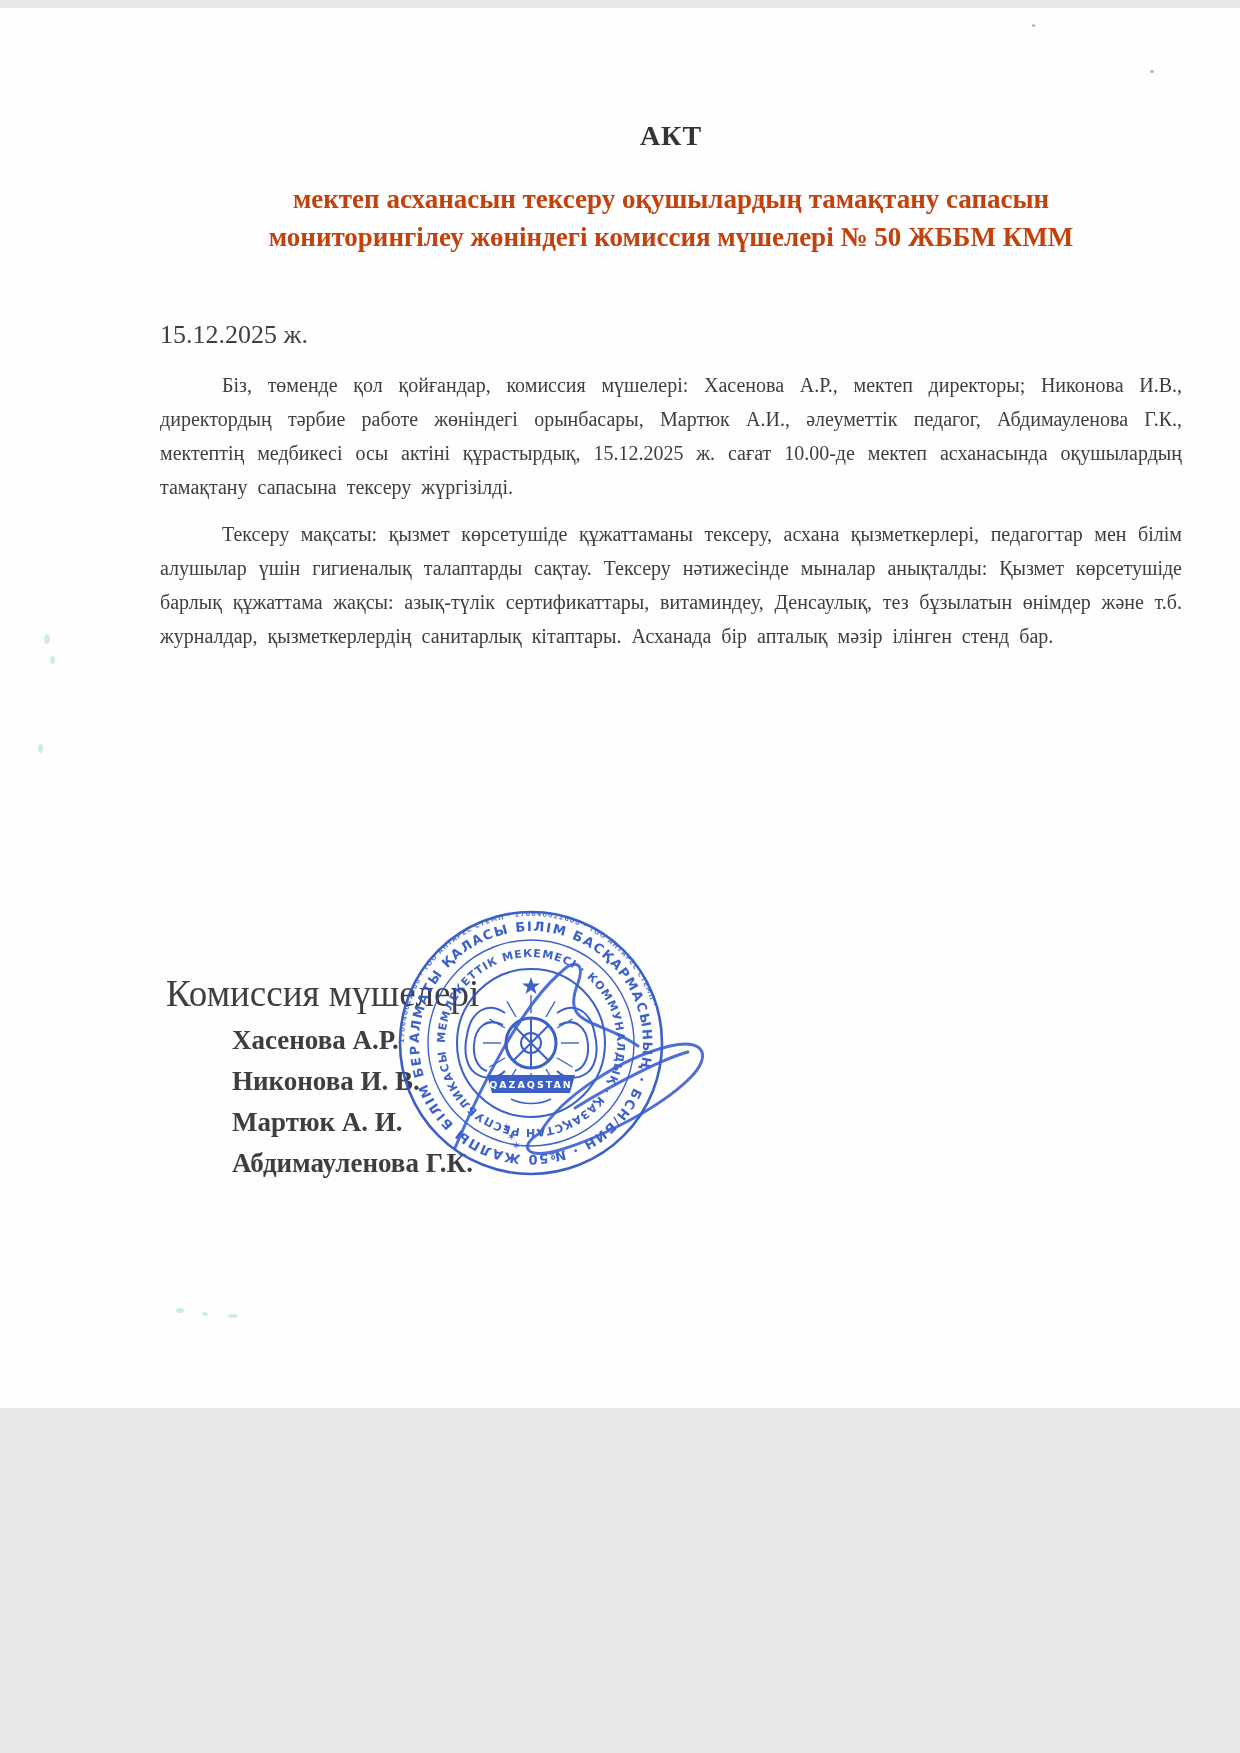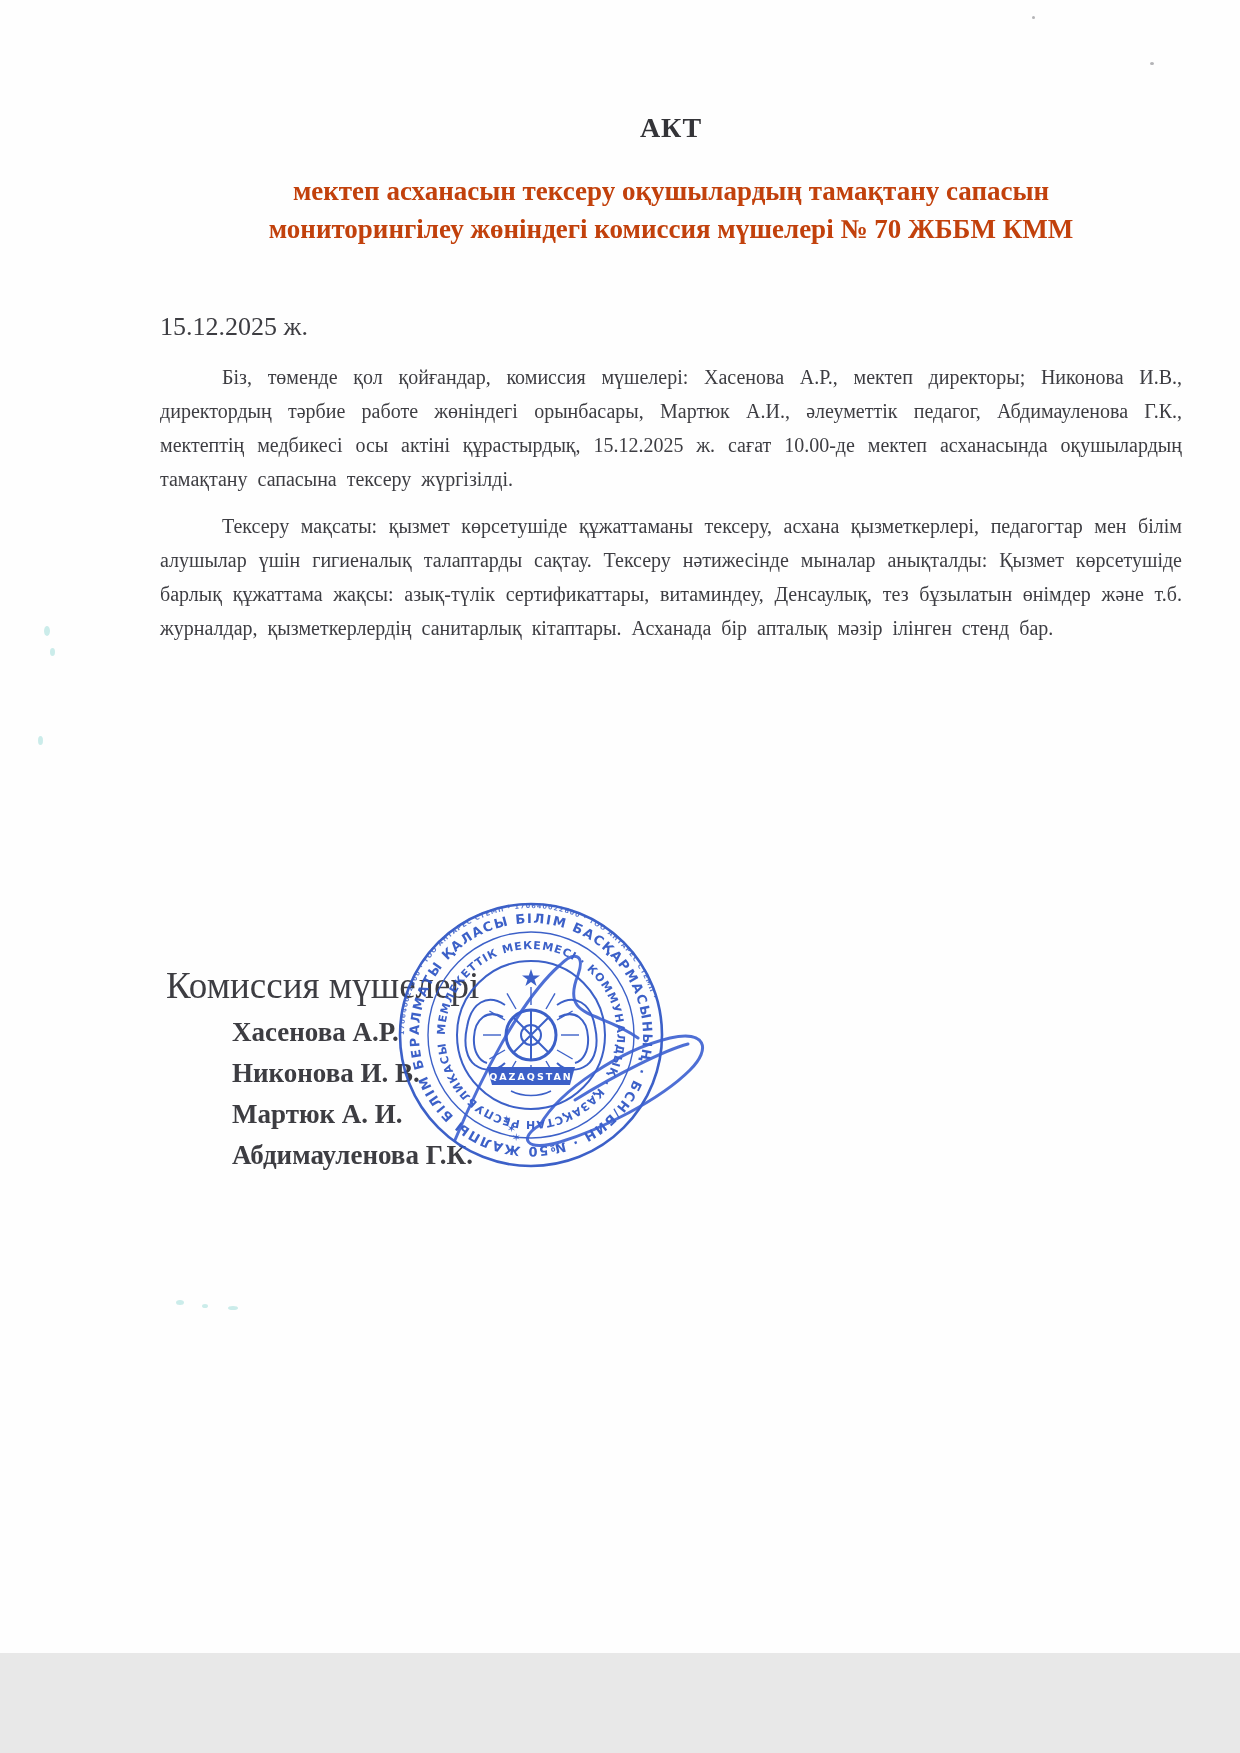--- a/index.html
+++ b/index.html
@@ -1,18 +1,18 @@
 <!DOCTYPE html>
 <html lang="kk"><head>
 <meta charset="utf-8">
 <style>
   html,body{margin:0;padding:0;background:#e8e8e8;}
   .page{
-    position:relative;width:1240px;height:1653px;background:#fefefe;
-    font-family:"Liberation Serif",serif;color:#3d3d42;overflow:hidden;margin:0 auto;
+    position:relative;width:1240px;height:1400px;background:#fefefe;
+    font-family:"Liberation Serif",serif;color:#3d3d42;overflow:hidden;margin:8px auto;
   }
   .doc-title{
     position:absolute;top:112px;left:160px;width:1022px;text-align:center;
     font-weight:bold;font-size:28px;letter-spacing:1px;color:#343438;
   }
   .doc-subtitle{
     position:absolute;top:172px;left:160px;width:1022px;text-align:center;
     font-weight:bold;font-size:27px;line-height:38px;color:#c2410c;
   }
   .doc-date{position:absolute;top:312px;left:160px;font-size:26px;text-align:center;}
@@ -43,21 +43,21 @@
 </style>
 </head>
 <body>
 
 <div class="page">
 
   <div class="doc-title">АКТ</div>
 
   <div class="doc-subtitle">
     <div>мектеп асханасын тексеру оқушылардың тамақтану сапасын</div>
-    <div>мониторингілеу жөніндегі комиссия мүшелері № 70 ЖББМ КММ</div>
+    <div>мониторингілеу жөніндегі комиссия мүшелері № 50 ЖББМ КММ</div>
   </div>
 
   <div class="doc-date">15.12.2025 ж.</div>
 
   <div class="doc-body">
     <p>Біз, төменде қол қойғандар, комиссия мүшелері: Хасенова А.Р., мектеп директоры; Никонова И.В., директордың тәрбие работе жөніндегі орынбасары, Мартюк А.И., әлеуметтік педагог, Абдимауленова Г.К., мектептің медбикесі осы актіні құрастырдық, 15.12.2025 ж. сағат 10.00-де мектеп асханасында оқушылардың тамақтану сапасына тексеру жүргізілді.</p>
     <p>Тексеру мақсаты: қызмет көрсетушіде құжаттаманы тексеру, асхана қызметкерлері, педагогтар мен білім алушылар үшін гигиеналық талаптарды сақтау. Тексеру нәтижесінде мыналар анықталды: Қызмет көрсетушіде барлық құжаттама жақсы: азық-түлік сертификаттары, витаминдеу, Денсаулық, тез бұзылатын өнімдер және т.б. журналдар, қызметкерлердің санитарлық кітаптары. Асханада бір апталық мәзір ілінген стенд бар.</p>
   </div>
 
   <div class="sig-label">Комиссия мүшелері</div>

